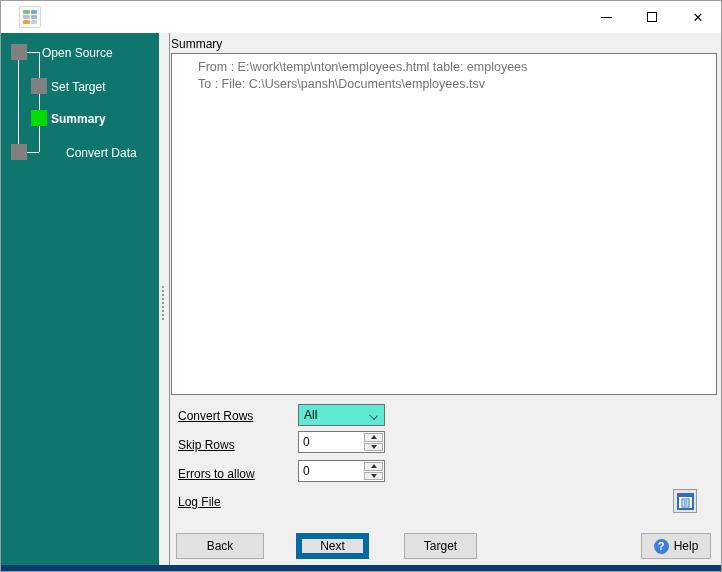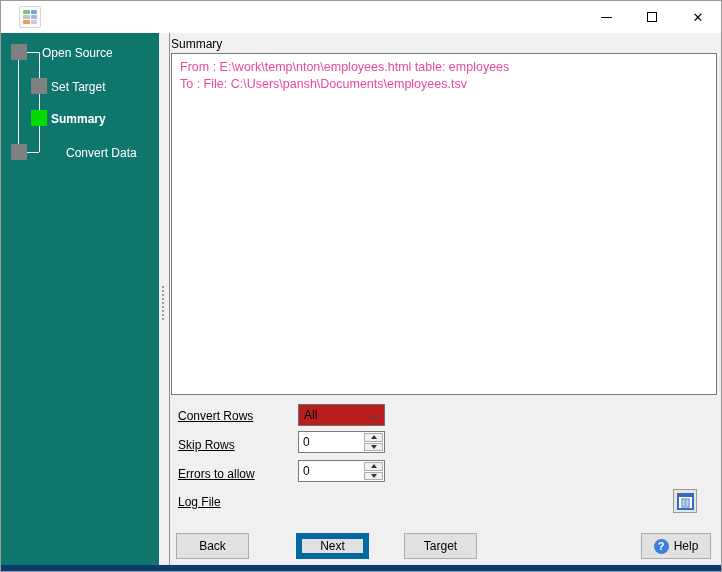--- a/index.html
+++ b/index.html
@@ -32,25 +32,25 @@
   .step-label.active { font-weight:bold; }
   
   .splitter { position:absolute; left:158px; top:32px; width:10px; height:534px; background:#f0f0f0; }
   .grip { position:absolute; left:3px; top:253px; display:flex; flex-direction:column; gap:2px; }
   .grip i { width:2px; height:2px; background:#9a9a9a; display:block; }
   .main-divider { position:absolute; left:168px; top:32px; width:1px; height:534px; background:#919191; }
   
   .main { position:absolute; left:169px; top:32px; width:550px; height:534px; background:#f0f0f0; }
   .section-label { position:absolute; left:1px; top:4px; font-size:12px; color:#000; }
   .summary-box { position:absolute; left:1px; top:20px; width:546px; height:342px;
-    background:#ffffff; border:1px solid #7a7a7a; padding:5px 8px; font-size:12.5px; color:#ec4899; }
+    background:#ffffff; border:1px solid #7a7a7a; padding:5px 26px; font-size:12.5px; color:#737373; }
   .summary-box .line { line-height:17px; white-space:nowrap; overflow:hidden; }
   
   .frm-label { position:absolute; left:8px; font-size:12px; color:#000; white-space:nowrap;text-decoration:underline; }
-  .combo { position:absolute; left:128px; width:87px; height:22px; background:#b91c1c;
+  .combo { position:absolute; left:128px; width:87px; height:22px; background:#5eead4;
     border:1px solid #707070; font-size:12px; display:flex; align-items:center;
     padding-left:5px; cursor:default; }
   .combo .chevron { position:absolute; right:7px; top:7px; width:7px; height:7px;
     border-right:1px solid #444; border-bottom:1px solid #444; transform:rotate(45deg) scale(1,0.8); }
   .spin-wrap { position:absolute; left:128px; width:87px; height:22px; background:#fff;
     border:1px solid #7a7a7a; }
   .spin-wrap input { position:absolute; left:0; top:0; width:62px; height:20px; border:none;
     outline:none; font-size:12px; font-family:"Liberation Sans",sans-serif; padding-left:4px; background:transparent; }
   .spin-btns { position:absolute; right:1px; top:1px; width:19px; height:18px;
     display:flex; flex-direction:column; gap:1px; }
@@ -62,21 +62,21 @@
     border-top:4px solid #333; }
   .log-input { position:absolute; left:128px; width:372px; height:24px; background:#fff;
     border:1px solid #7a7a7a; font-size:12px; font-family:"Liberation Sans",sans-serif;
     padding-left:4px; outline:none; }
   .browse-btn { position:absolute; left:503px; width:24px; height:24px; background:#e6e6e6;
     border:1px solid #9a9a9a; display:flex; align-items:center; justify-content:center; cursor:pointer; }
   
   .btn { position:absolute; top:500px; height:26px; background:#e1e1e1; border:1px solid #adadad;
     font-size:12px; font-family:"Liberation Sans",sans-serif; color:#000; cursor:pointer;
     display:flex; align-items:center; justify-content:center; }
-  .btn-back { left:6px; width:73px; }
+  .btn-back { left:6px; width:88px; }
   .btn-next { left:126px; width:73px; border:6px solid #0369a1; }
   .btn-cancel { left:234px; width:73px; }
   .btn-help { left:471px; width:70px; gap:5px; }
   .help-circle { width:15px; height:15px; border-radius:50%; background:#3d7edb; color:#fff;
     font-size:11px; font-weight:bold; display:flex; align-items:center; justify-content:center; }
   
   .bottombar { position:absolute; left:0; bottom:0; width:100%; height:6px; background:#0b3c70; }
 </style>
 </head>
 <body>

